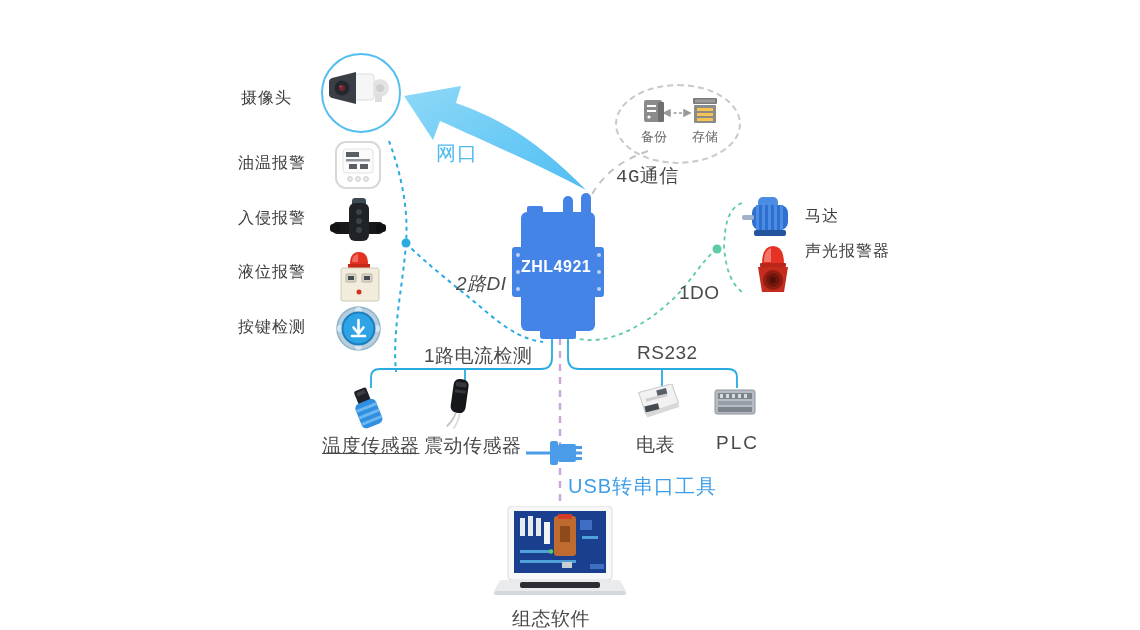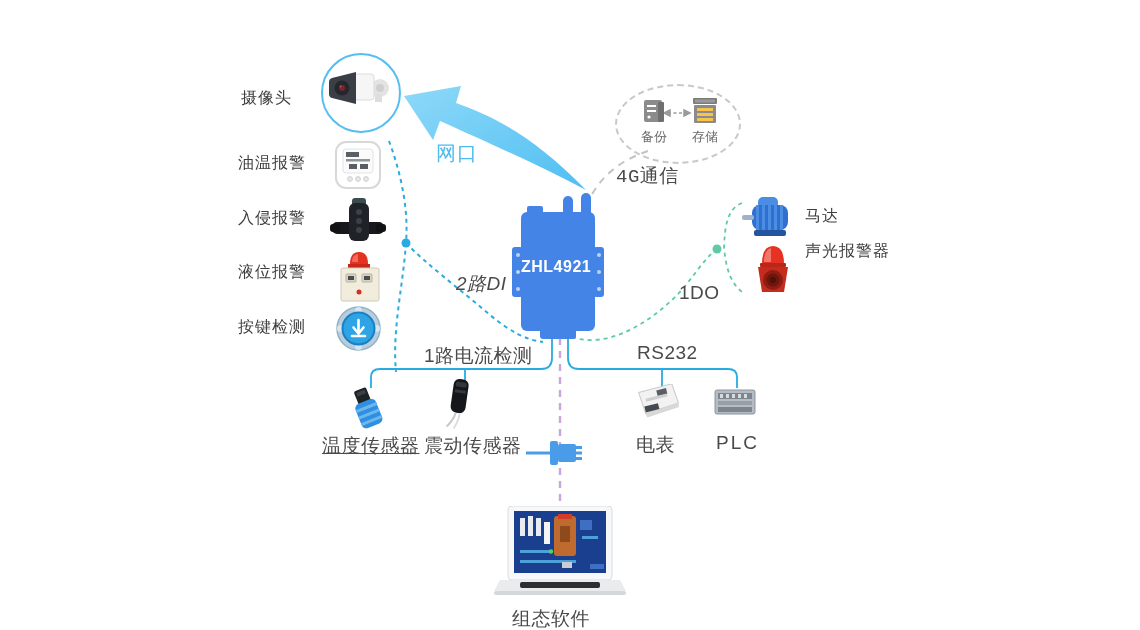--- a/index.html
+++ b/index.html
@@ -115,20 +115,21 @@
   </svg>
   <div class="abs cloud-lbl" style="left:641px;top:128px;">备份</div>
   <div class="abs cloud-lbl" style="left:692px;top:128px;">存储</div>
 
   <div class="abs blue-lbl" style="left:436px;top:140px;text-align:center;">网口</div>
   <div class="abs port-lbl" style="left:616px;top:163px;font-family:Liberation Mono, monospace;">4G通信</div>
   <div class="abs port-lbl" style="left:456px;top:271px;font-style:italic;">2路DI</div>
   <div class="abs port-lbl" style="left:679px;top:282px;">1DO</div>
   <div class="abs port-lbl" style="left:424px;top:343px;">1路电流检测</div>
   <div class="abs port-lbl" style="left:637px;top:342px;text-align:center;">RS232</div>
+  <div class="abs usb-lbl" style="left:568px;top:473px;">USB转串口工具</div>
 
   <div class="abs lbl" style="left:241px;top:88px;">摄像头</div>
   <div class="abs lbl" style="left:238px;top:153px;">油温报警</div>
   <div class="abs lbl" style="left:238px;top:208px;">入侵报警</div>
   <div class="abs lbl" style="left:238px;top:262px;">液位报警</div>
   <div class="abs lbl" style="left:238px;top:317px;">按键检测</div>
 
   <div class="cam-ring"></div>
   <svg class="icon" style="left:328px;top:64px;" width="64" height="54" viewBox="0 0 64 54">
     <circle cx="52" cy="24" r="9" fill="#e3e3e3"></circle>

